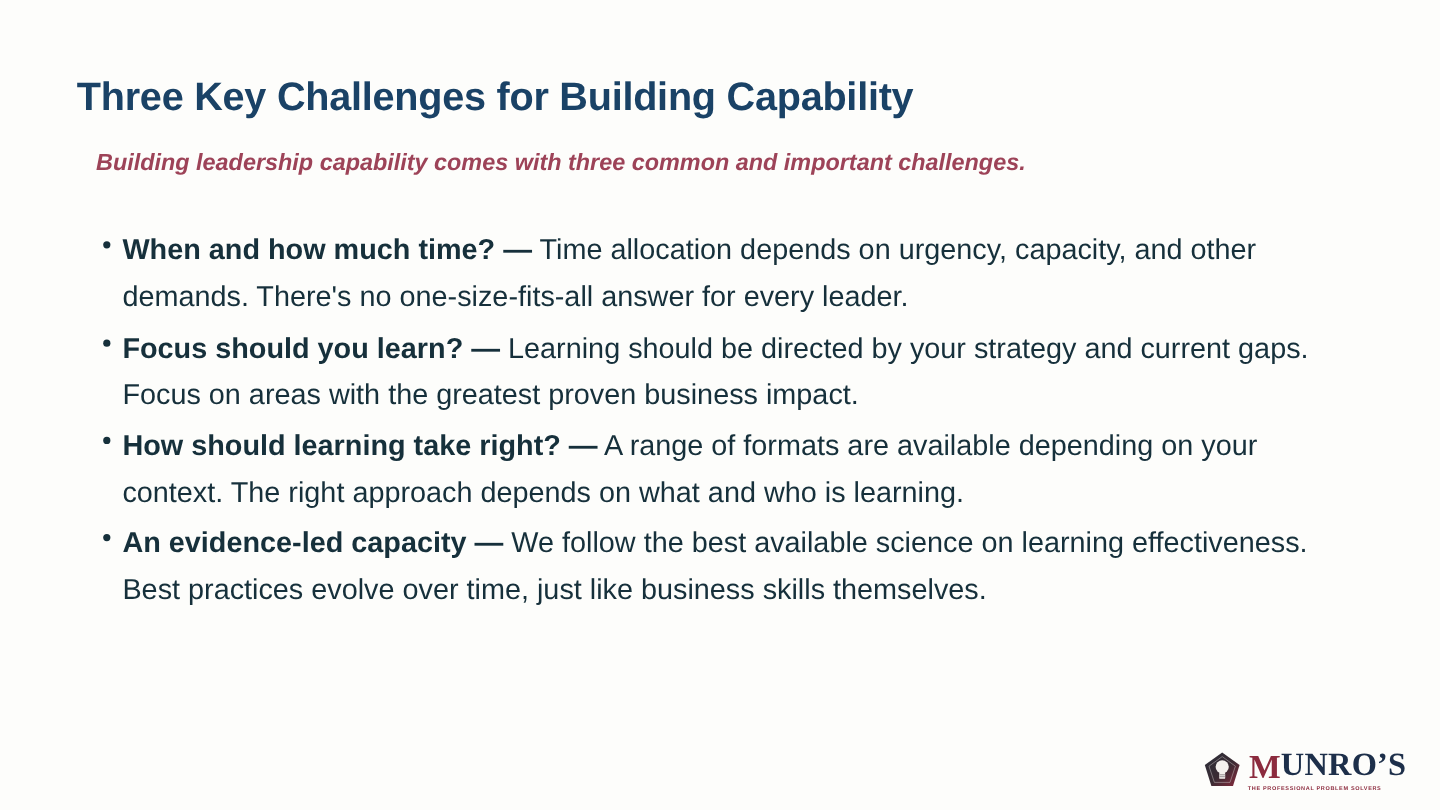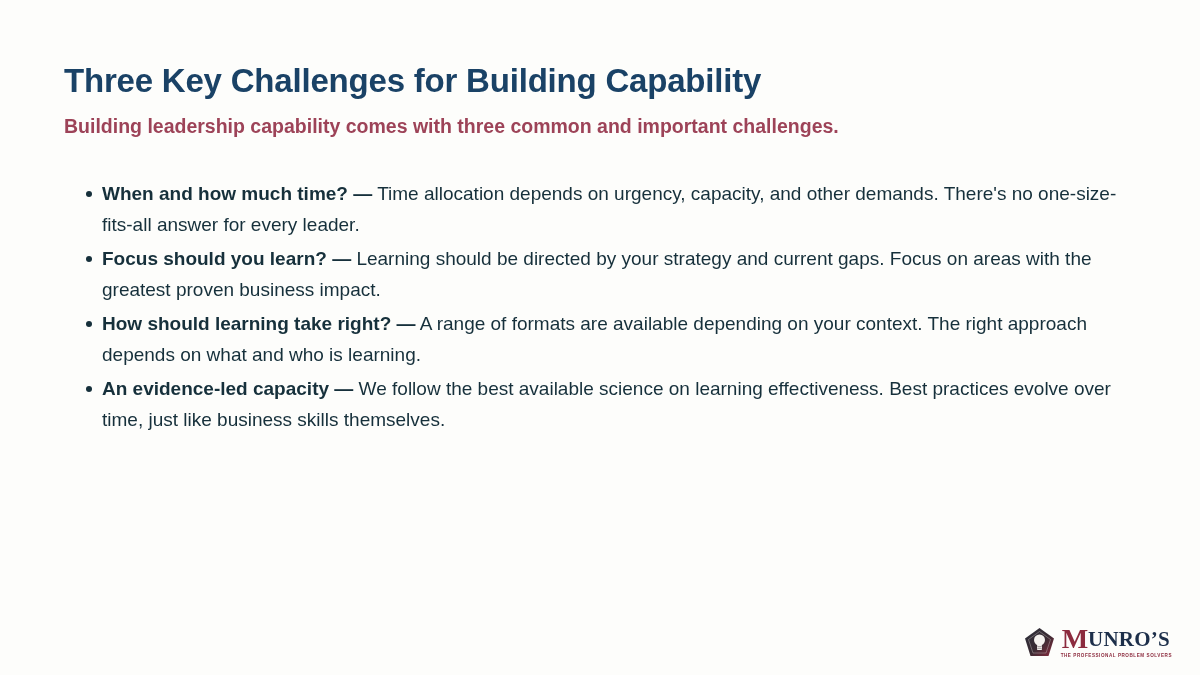--- a/index.html
+++ b/index.html
@@ -22,42 +22,43 @@
     box-sizing: border-box;
     padding: 62px 64px 0 64px;
   }
 
   .slide-title {
     font-size: 33px;
     font-weight: bold;
     color: #1a4266;
     letter-spacing: -0.2px;
     line-height: 1.15;
-    margin: 0 0 14px 0;
+    margin: 0 0 24px 0;
   }
 
   .slide-subtitle {
     font-size: 19.5px;
     font-weight: bold;
     color: #9d4358;
     line-height: 1.25;
-    margin: 0;
+    margin: 16px;
+    font-style: italic;
   }
 
   .bullet-list {
     list-style: none;
     margin: 41px 0 0 0;
     padding: 0;
   }
 
   .bullet-item {
     position: relative;
     padding-left: 38px;
     margin-bottom: 3px;
-    font-size: 19px;
+    font-size: 24px;
     line-height: 1.63;
     color: #16303b;
   }
 
   .bullet-item .dot {
     position: absolute;
     left: 22px;
     top: 12px;
     width: 6px;
     height: 6px;
@@ -105,21 +106,21 @@
     font-size: 28px;
     line-height: 0.82;
     color: #8c2b3e;
     letter-spacing: -1px;
     position: relative;
     padding: 0 1px;
   }
   .logo-rest {
     font-family: "Liberation Serif", serif;
     font-weight: bold;
-    font-size: 21px;
+    font-size: 27px;
     line-height: 1;
     color: #1d2f4a;
     letter-spacing: 0.2px;
     padding-bottom: 1px;
   }
   .logo-tagline {
     font-family: "Liberation Sans", sans-serif;
     font-size: 4.6px;
     font-weight: bold;
     letter-spacing: 0.55px;

